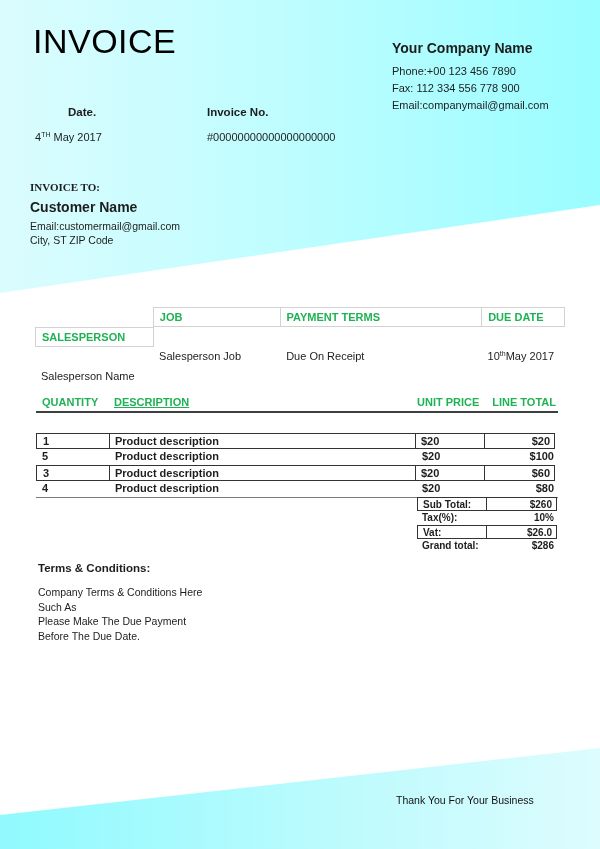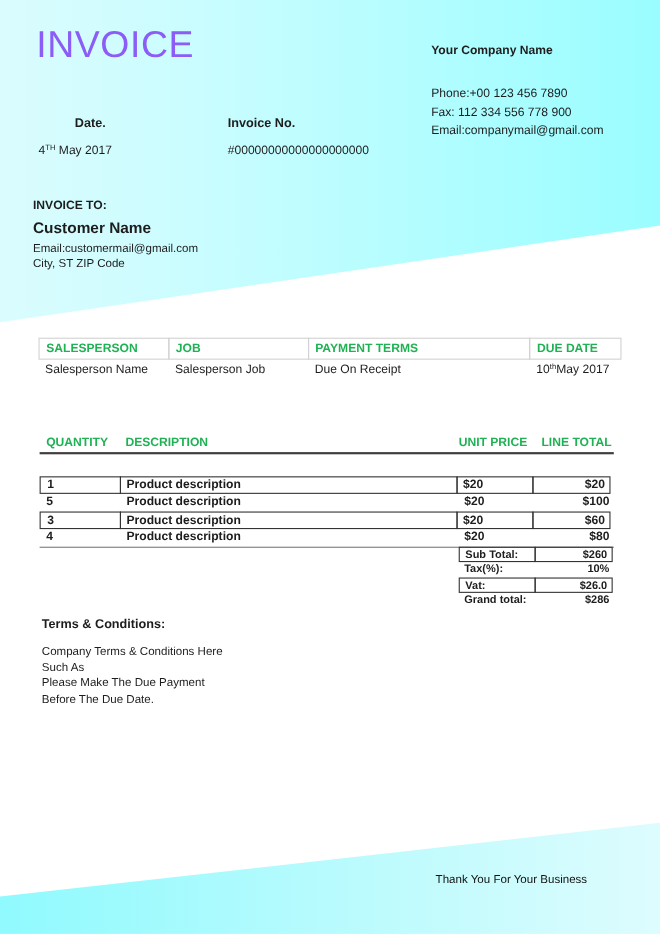--- a/index.html
+++ b/index.html
@@ -21,57 +21,57 @@
     background: linear-gradient(90deg, #dbfcfe 0%, #c0fdff 45%, #9afdff 100%);
     clip-path: polygon(0 0, 600px 0, 600px 205px, 0 293px);
   }
   .banner-bottom {
     left: 0; top: 739px; width: 600px; height: 110px;
     background: linear-gradient(90deg, #90fafe 0%, #c3fbfd 65%, #ddfcfe 100%);
     clip-path: polygon(0 76px, 600px 9px, 600px 110px, 0 110px);
   }
 
   
-  .invoice-title { left: 33px; top: 22px; font-size: 34px; letter-spacing: 0.5px; color: #8b5cf6; }
+  .invoice-title { left: 33px; top: 22px; font-size: 34px; letter-spacing: 0.5px; color: #000000; }
   .company-block { left: 392px; top: 40px; width: 190px; }
-  .company-name { font-size: 11px; font-weight: bold; margin-bottom: 25px; }
+  .company-name { font-size: 14px; font-weight: bold; margin-bottom: 7px; }
   .company-line { font-size: 11px; line-height: 17px; }
 
   .date-label, .invno-label { font-size: 11.5px; font-weight: bold; }
   .date-label { left: 35px; top: 106px; padding-left: 33px; }
   .date-value { left: 35px; top: 131px; font-size: 11px; }
   .invno-label { left: 207px; top: 106px; }
   .invno-value { left: 207px; top: 131px; font-size: 11px; }
   .sup { font-size: 7px; vertical-align: 4px; }
   .sp-after { margin-left: 3px; }
 
   
-  .invoice-to { left: 30px; top: 181px; font-size: 11px; font-weight: bold; }
+  .invoice-to { left: 30px; top: 181px; font-size: 11px; font-weight: bold; font-family: Liberation Serif, serif; }
   .customer-name { left: 30px; top: 199px; font-size: 14px; font-weight: bold; }
   .customer-lines { left: 30px; top: 219px; font-size: 10.5px; line-height: 14px; }
 
   
   .sales-table { left: 35px; top: 307px; width: 530px; }
   .sales-head { display: flex; }
   .sales-head .cell {
     height: 20px; line-height: 18px; padding-left: 6px;
     border: 1px solid #d2d2d2; margin-left: -1px;
     font-size: 11px; font-weight: bold; color: #1fb254;
   }
   .sales-head .cell:first-child { margin-left: 0; }
   .sales-row { display: flex; margin-top: 3px; }
   .sales-row .cell { padding-left: 6px; font-size: 11px; color: #1d1d1d; }
-  .c-sp { width: 119px; } .c-job { width: 128px; } .c-pt { width: 203px; } .c-dd { width: 84px; }
+  .c-sp { width: 119px; margin-top: 20px; } .c-job { width: 128px; } .c-pt { width: 203px; } .c-dd { width: 84px; }
 
   
   .items-head { left: 36px; top: 396px; width: 522px; display: flex; }
   .items-head .hcell { font-size: 11px; font-weight: bold; color: #1fb254; }
   .items-rule { left: 36px; top: 411px; width: 522px; border-top: 2px solid #3f3f3f; }
   .col-qty { width: 74px; padding-left: 6px; }
-  .col-desc { width: 307px; padding-left: 4px; }
+  .col-desc { width: 307px; padding-left: 4px; text-decoration: underline; }
   .col-unit { width: 70px; }
   .col-total { width: 71px; text-align: right; padding-right: 2px; }
 
   .items-rows { left: 36px; top: 433px; width: 522px; }
   .irow { display: flex; height: 16px; }
   .irow .cell { font-size: 11px; font-weight: bold; line-height: 15px; }
   .irow .q { width: 74px; padding-left: 6px; }
   .irow .d { width: 307px; padding-left: 5px; }
   .irow .u { width: 70px; padding-left: 5px; }
   .irow .t { width: 71px; text-align: right; padding-right: 4px; }

